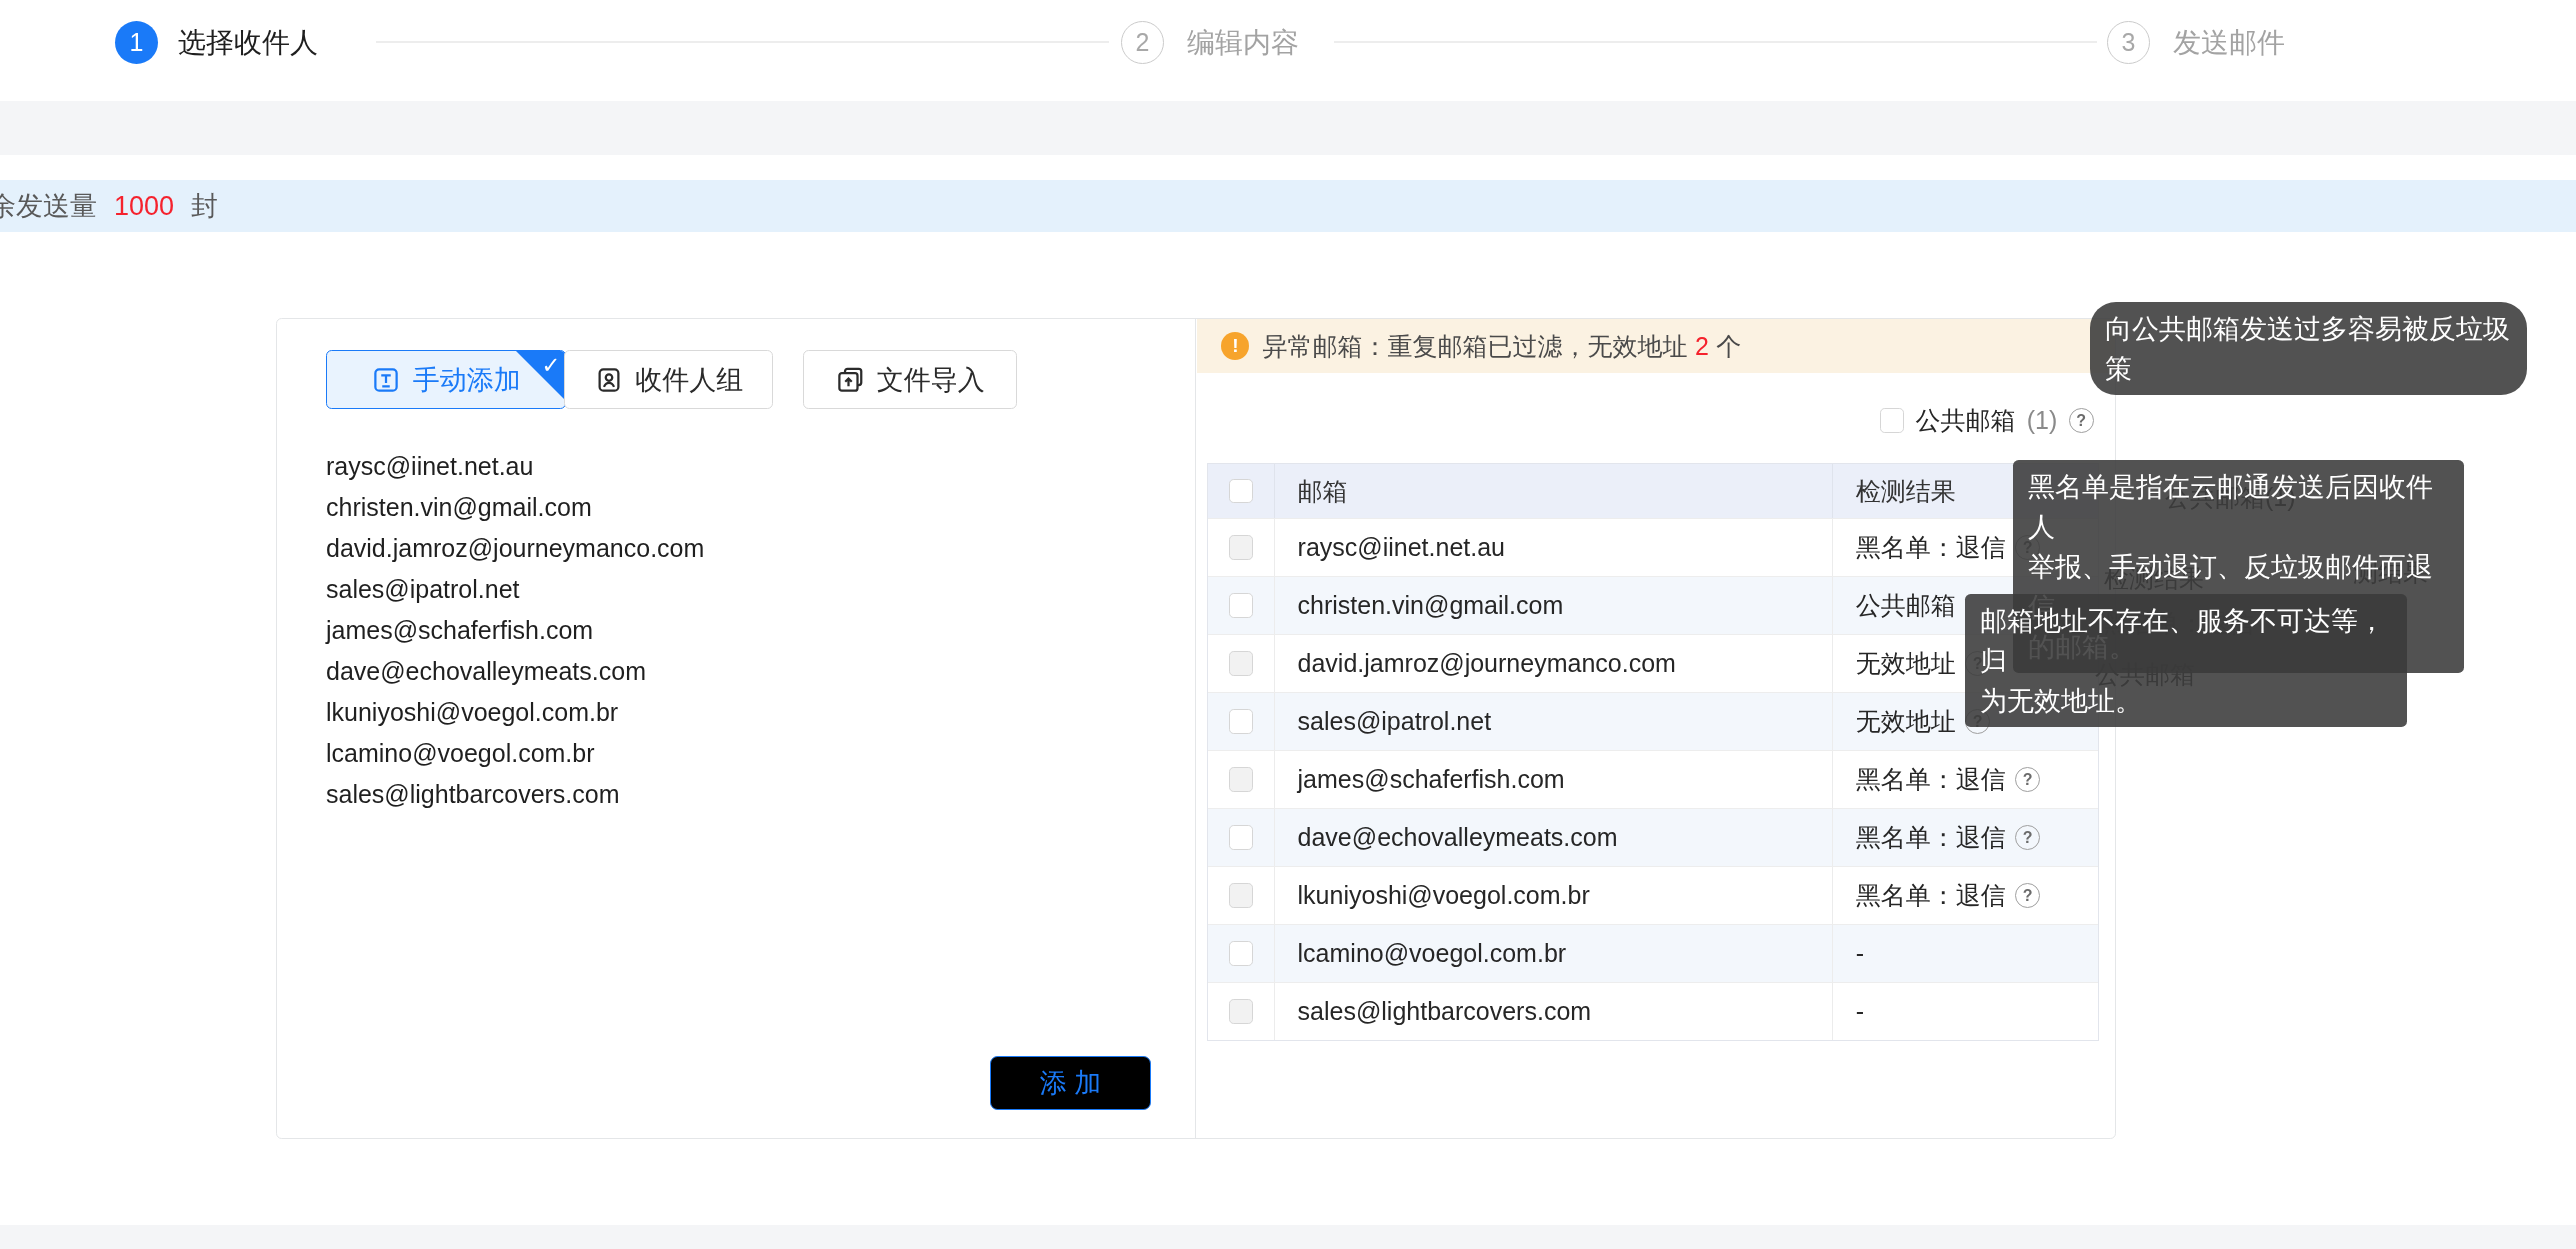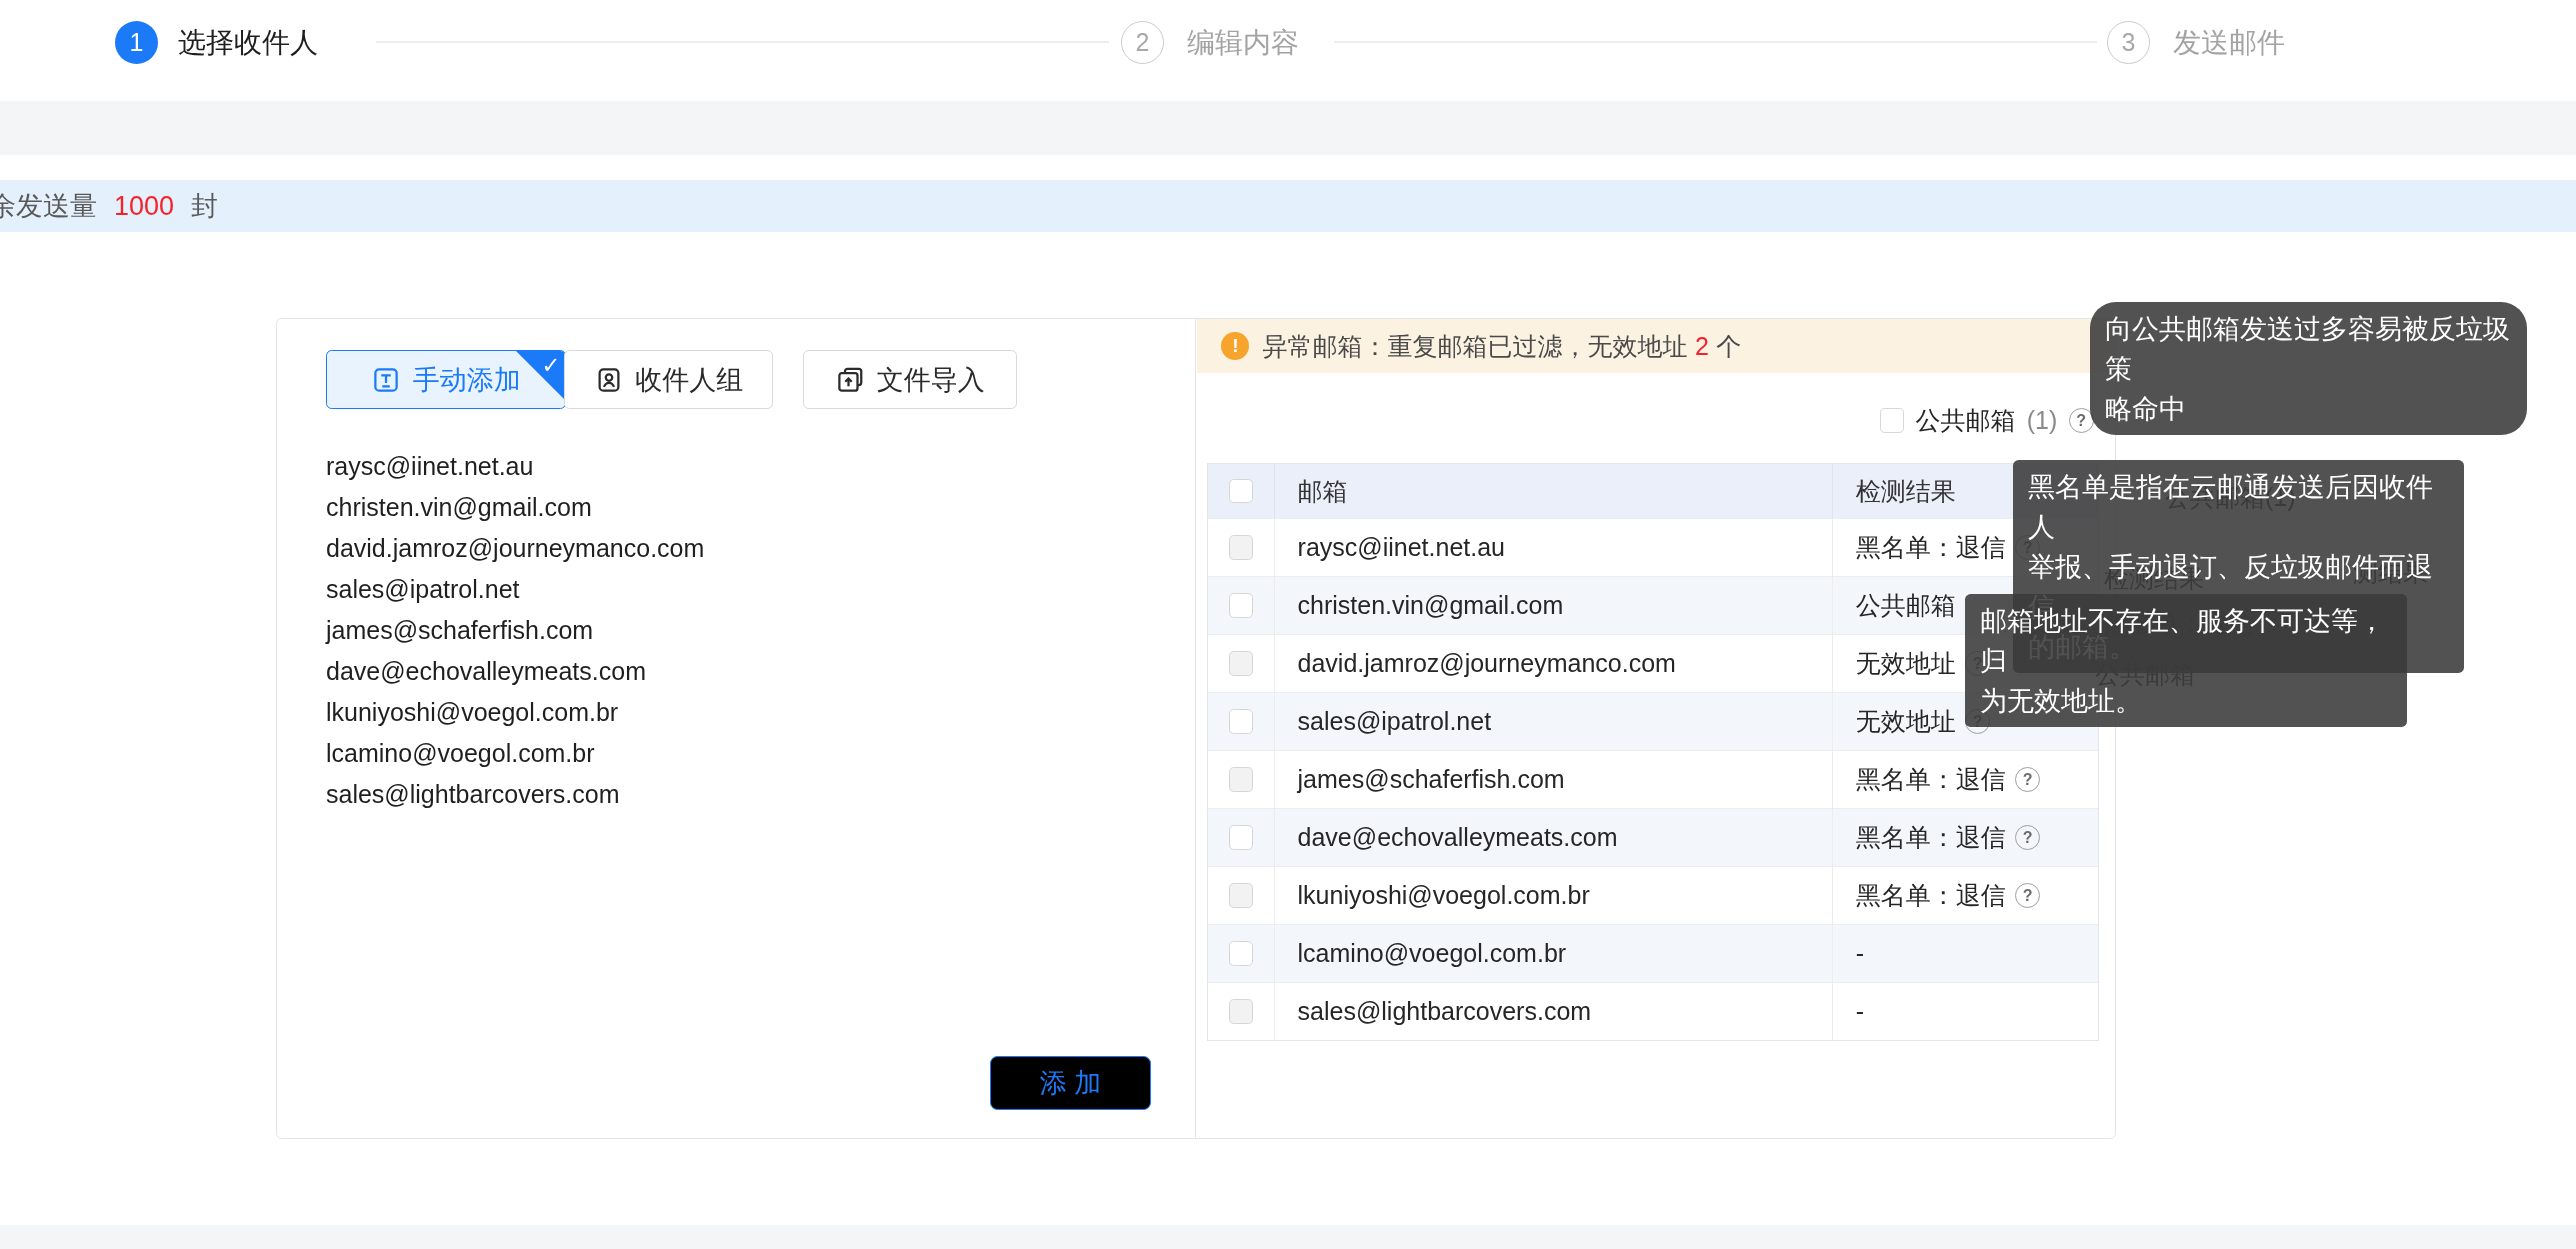--- a/index.html
+++ b/index.html
@@ -280,21 +280,20 @@
   </div>
 
   <div class="ghost g1">公共邮箱(1)</div>
   <div class="ghost g2">检测结果</div>
   <div class="ghost g3">测结果</div>
   <div class="ghost g4">黑名单：退信</div>
   <div class="ghost g5">公共邮箱</div>
 
   <div class="tooltip tt1">
     <div>向公共邮箱发送过多容易被反垃圾策</div>
-    <div>略命中</div>
   </div>
   <div class="tooltip tt2">
     <div>黑名单是指在云邮通发送后因收件人</div>
     <div>举报、手动退订、反垃圾邮件而退信</div>
     <div>的邮箱。</div>
   </div>
   <div class="tooltip tt3">
     <div>邮箱地址不存在、服务不可达等，归</div>
     <div>为无效地址。</div>
   </div>

